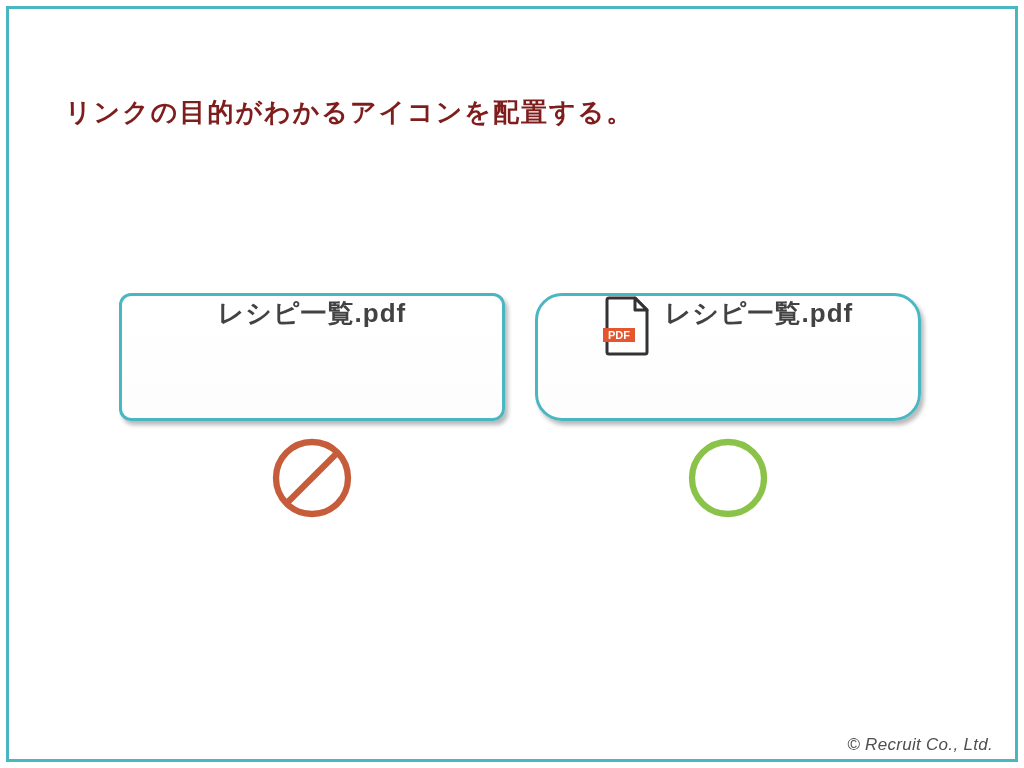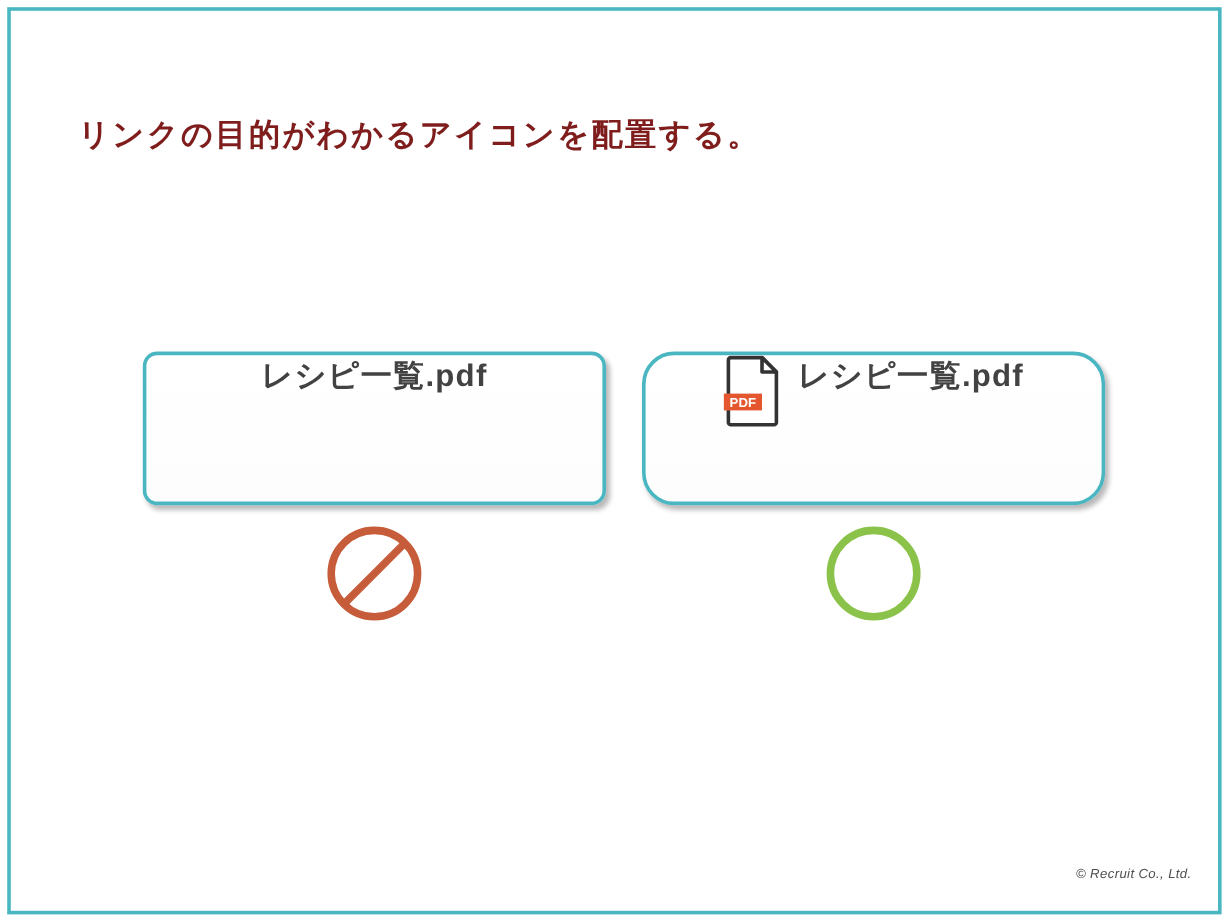--- a/index.html
+++ b/index.html
@@ -47,22 +47,22 @@
     .pdf-icon { width: 48px; height: 60px; flex: 0 0 auto; }
     .verdict {
       position: absolute;
       width: 90px; height: 90px;
     }
     .verdict-bad  { top: 424px; left: 258px; }
     .verdict-good { top: 424px; left: 674px; }
     .footer {
       position: absolute;
       right: 22px;
-      bottom: 24px;
-      font-size: 11px;
+      bottom: 4px;
+      font-size: 17px;
       color: #4f4f4f;
       font-style: italic;
       letter-spacing: 0.3px;
     }
   </style>
 </head>
 <body>
 
 <div class="frame">
 

